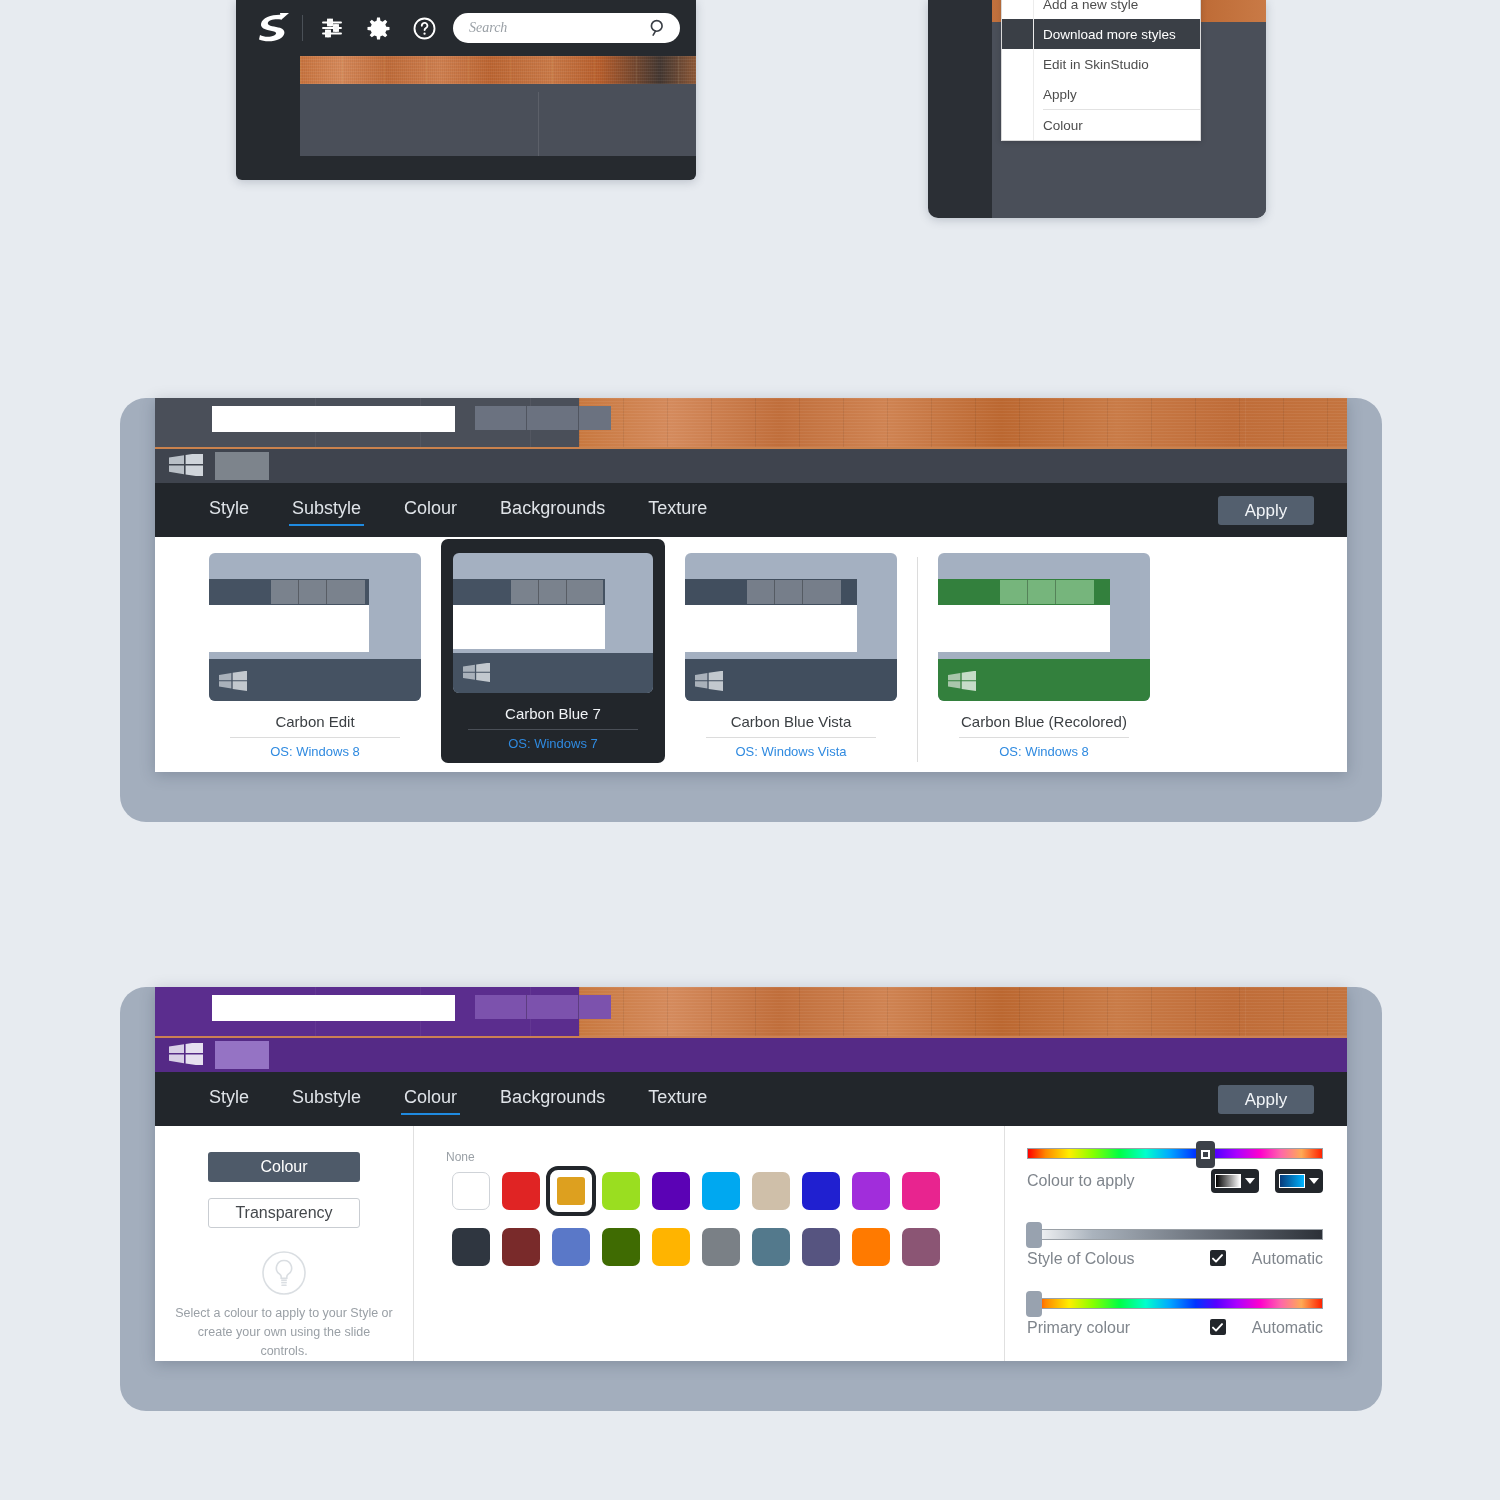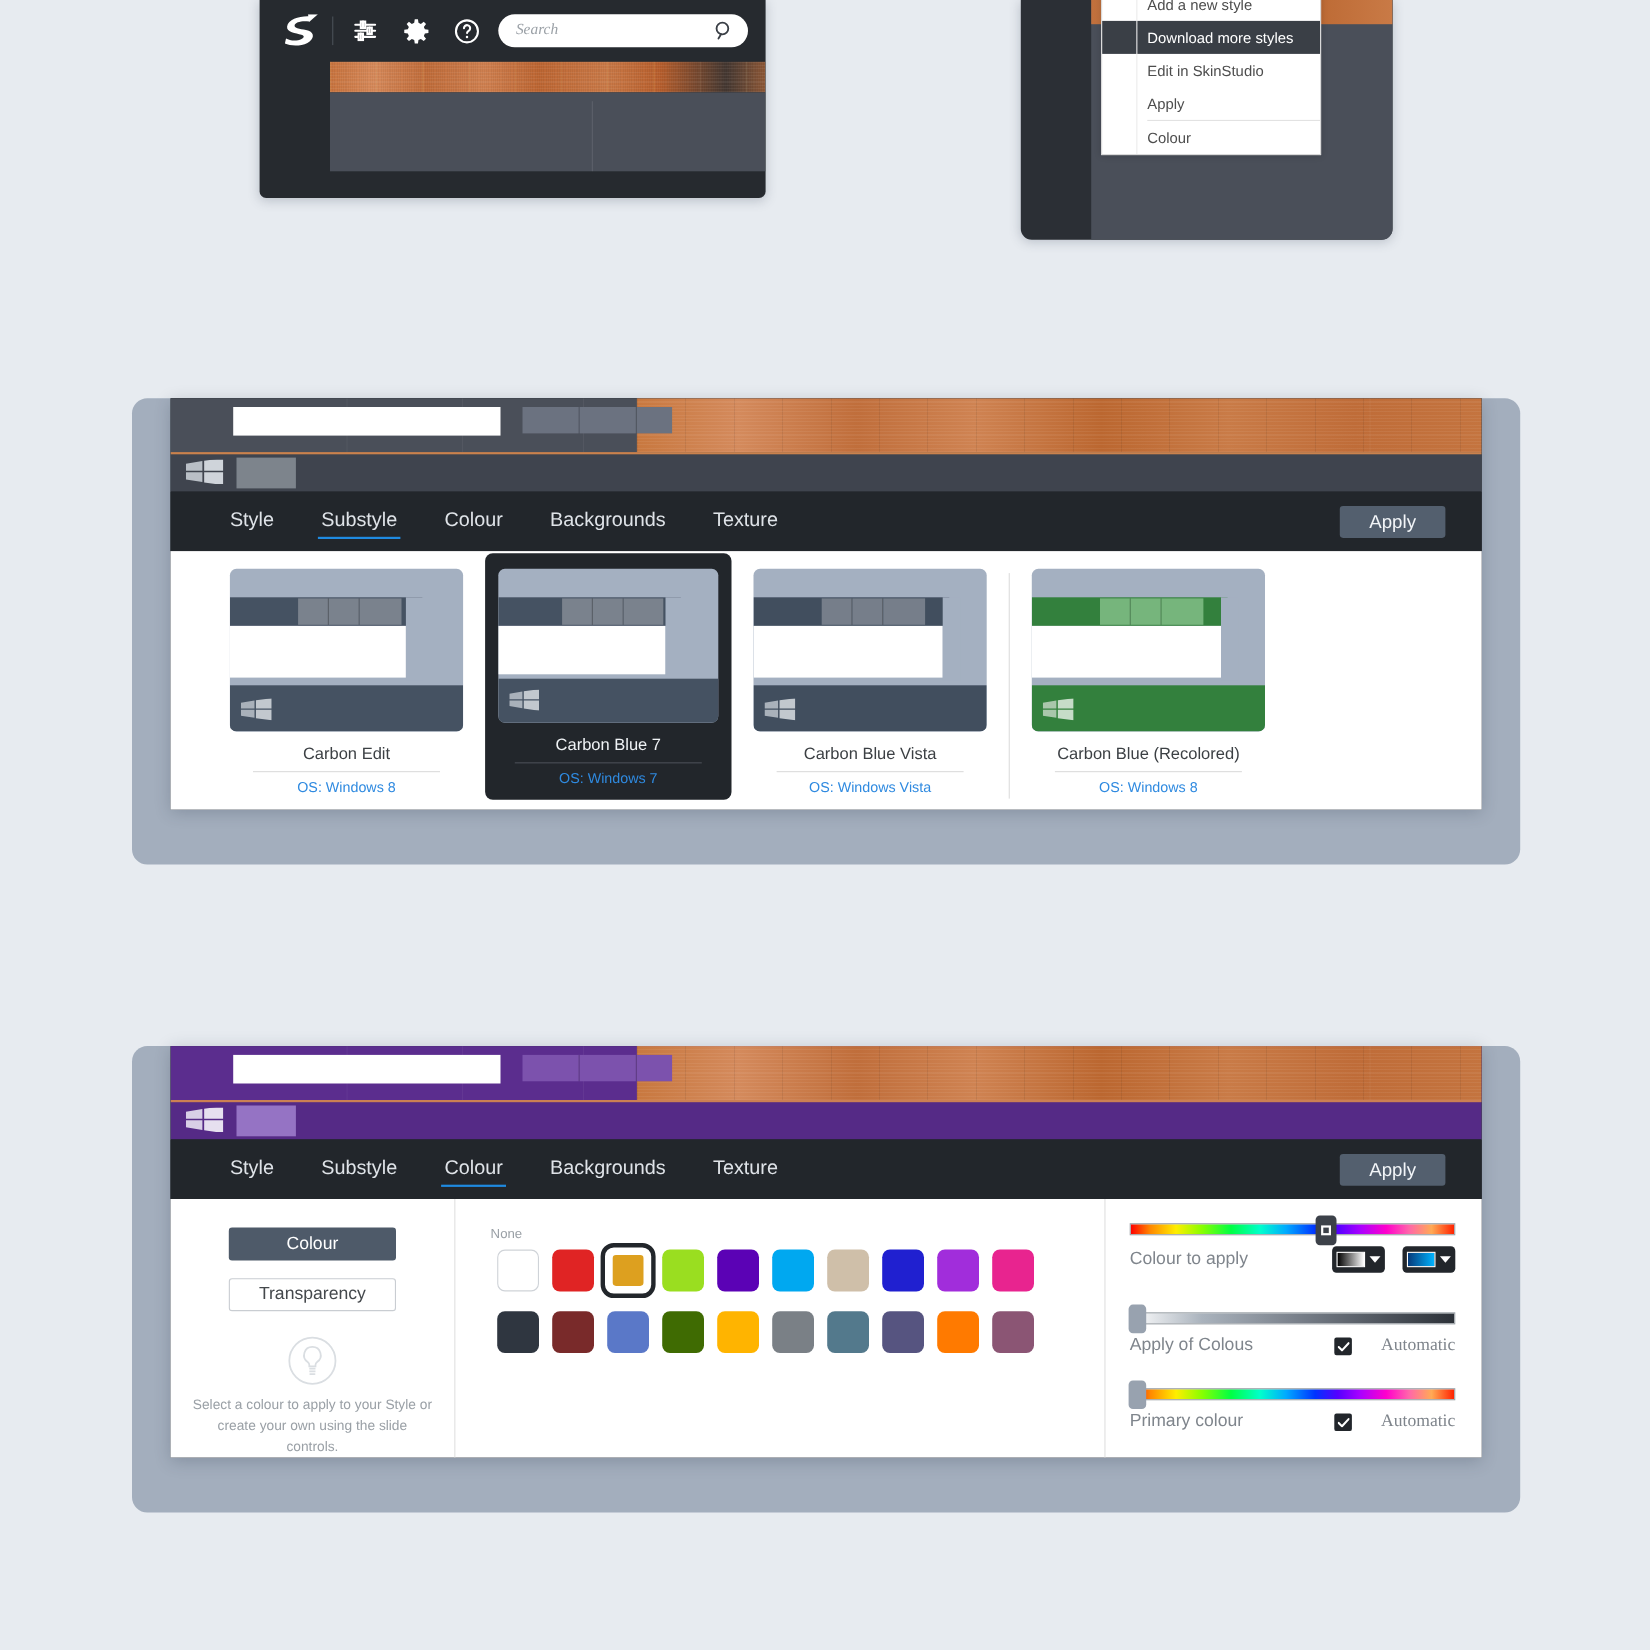--- a/index.html
+++ b/index.html
@@ -8,21 +8,22 @@
     background: #e7ebf0;
     font-family: "Liberation Sans", sans-serif;
     overflow: hidden;
   }
   .stage { position: relative; width: 1500px; height: 1500px; }
 
   
   .outer-card {
     position: absolute;
     background: #a3aebd;
-    border-radius: 14px;
+    border-radius: 26px;
+    margin-top: 36px;
   }
   .app-window {
     position: absolute;
     background: #262a2f;
     overflow: hidden;
   }
 
   
   #toolbar-window {
     left: 236px; top: 0px; width: 460px; height: 180px;
@@ -257,21 +258,21 @@
   }
   .sl-labels { display:flex; align-items:center; justify-content:space-between; margin-top:7px; }
   .sl-name { font-size:16px; color:#7f858c; }
   .picker-wrap { display:flex; gap:16px; }
   .picker {
     width:48px; height:24px; background:#22262b; border-radius:4px;
     display:flex; align-items:center; padding:0 4px; gap:4px;
   }
   .picker .swatch { width:26px; height:14px; border:1px solid #fff; }
   .picker .caret { width:0;height:0;border-left:5px solid transparent;border-right:5px solid transparent;border-top:6px solid #fff; }
-  .auto-row { display:flex; align-items:flex-end; gap:26px;font-family:Liberation Serif, serif; }
+  .auto-row { display:flex; align-items:flex-start; gap:26px; }
   .auto-label { font-size:16px; color:#7f858c; }
 </style>
 </head>
 <body>
 
 <div class="stage">
 
   <div class="app-window" id="toolbar-window">
     <div class="toolbar-row">
       <div class="logo-s">
@@ -625,21 +626,21 @@
                 </div>
               </div>
             </div>
           </div>
 
           <div class="slider-group" style="margin-top:36px">
             <div class="slider-track track-gray">
               <div class="knob-left"></div>
             </div>
             <div class="sl-labels" style="margin-top:10px">
-              <span class="sl-name">Apply of Colous</span>
+              <span class="sl-name">Style of Colous</span>
               <div class="auto-row">
                 <div class="chkbox">
                   <svg width="11" height="9" viewBox="0 0 11 9">
                       <path d="M1 4.6 L4 7.6 L10 1.1" stroke="#fff" stroke-width="1.9" fill="none" stroke-linecap="round" stroke-linejoin="round"></path>
                     </svg>
                 </div>
                 <span class="auto-label">Automatic</span>
               </div>
             </div>
           </div>

